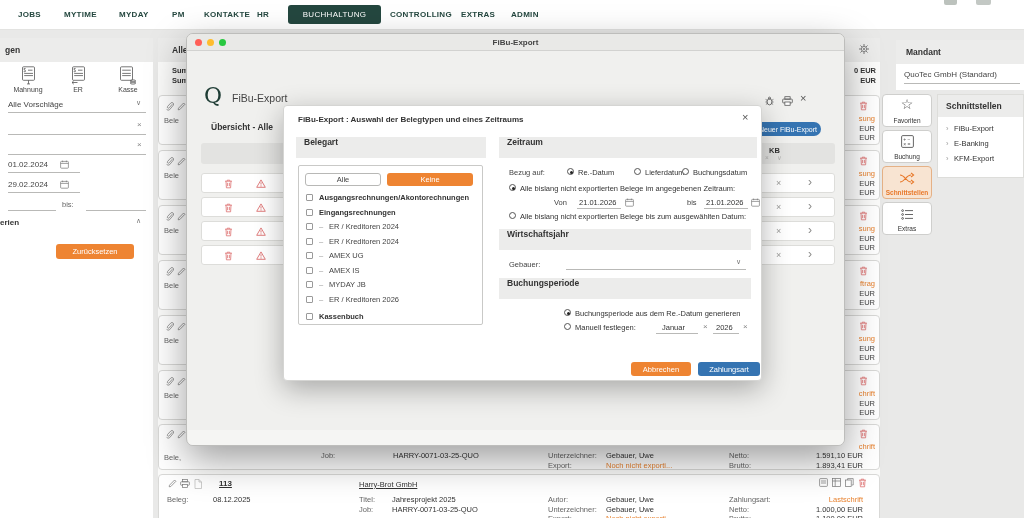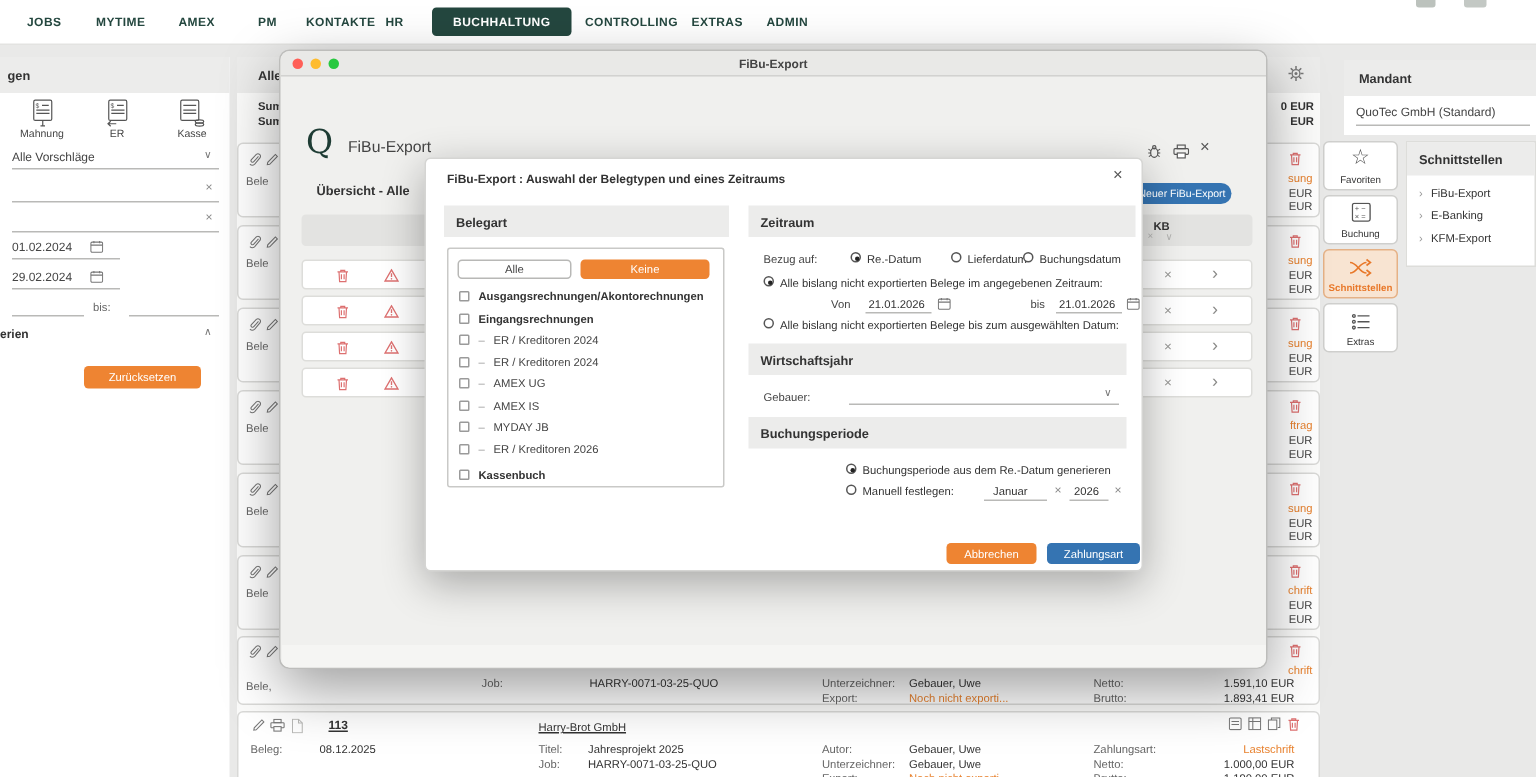--- a/index.html
+++ b/index.html
@@ -7,54 +7,54 @@
   body { font-family:"Liberation Sans", sans-serif; }
   #app { position:relative; width:1024px; height:518px; background:#e9e9e8; overflow:hidden; font-size:7.5px; color:#333; }
   .abs { position:absolute; }
   .b { font-weight:bold; }.t7{font-size:7px}.t75{font-size:7.5px}.t8{font-size:8px}.t85{font-size:8.5px}.t10{font-size:10.5px}
   .gray{color:#666}.dgray{color:#444}.lgray{color:#999}
   .otext{color:#e8822f}
   .redic{color:#dd7070}
   .icg{color:#777}
   .navbar { position:absolute; left:0; top:0; width:1024px; height:30px; background:#fff; border-bottom:1px solid #e3e3e1; }
   .nav-item { position:absolute; top:10px; font-size:8px; font-weight:bold; color:#24473f; letter-spacing:.3px; cursor:default; }
-  .nav-pill { position:absolute; top:5px; height:19px; background:#24473f; color:#fff; border-radius:3px; display:flex; align-items:center; justify-content:center; font-size:8px; font-weight:bold; letter-spacing:.3px; }
+  .nav-pill { position:absolute; top:5px; height:19px; background:#24473f; color:#fff; border-radius:3px; display:flex; align-items:center; justify-content:center; font-size:8px; font-weight:normal; letter-spacing:.3px; }
   .ghead { position:absolute; background:#ececeb; color:#333; font-weight:bold; font-size:8.5px; display:flex; align-items:center; }
   .panel { position:absolute; background:#fbfbfa; }
   .card { position:absolute; background:#fff; border:1px solid #d9d9d7; border-radius:4px; }
   .uline { position:absolute; border-bottom:1px solid #b9b9b7; }
   .rightblk { position:absolute; text-align:right; }
   .btn-o { position:absolute; background:#ee8432; color:#fff; border-radius:3px; display:flex; align-items:center; justify-content:center; font-size:7.5px; }
   .btn-b { position:absolute; background:#3574b2; color:#fff; border-radius:3px; display:flex; align-items:center; justify-content:center; font-size:7.5px; }
   .btn-w { position:absolute; background:#fff; border:1px solid #b8b8b6; color:#444; border-radius:3px; display:flex; align-items:center; justify-content:center; font-size:7.5px; }
   .radio { position:absolute; width:7px; height:7px; border:1px solid #555; border-radius:50%; background:#fff; }
   .radio.on::after { content:""; position:absolute; left:1.5px; top:1.5px; width:3px; height:3px; border-radius:50%; background:#222; }
   .cb { position:absolute; width:6.5px; height:6.5px; border:1px solid #9a9a9a; border-radius:1px; background:#fff; }
   .popup { position:absolute; left:186px; top:33px; width:659px; height:413px; background:#f0f0ee; border:1px solid #bdbdbb; border-radius:7px; box-shadow:0 14px 38px rgba(0,0,0,.38); overflow:hidden; z-index:10; }
   .titlebar { position:absolute; left:0; top:0; width:100%; height:17px; background:#e9e9e7; border-bottom:1px solid #d2d2d0; }
   .tl { position:absolute; top:5px; width:7px; height:7px; border-radius:50%; }
   .urlbar { position:absolute; left:0; top:17px; width:100%; height:18px; background:#f6f6f4; border-bottom:1px solid #dadad8; }
   .urlfield { position:absolute; left:18px; top:3px; width:630px; height:12px; background:#e7ecf7; border-radius:3px; font-size:7.5px; color:#333; line-height:12px; padding-left:5px; white-space:nowrap; overflow:hidden; }
   .modal { position:absolute; left:283px; top:105px; width:479px; height:276px; background:#fff; border:1px solid #d5d5d3; border-radius:4px; box-shadow:0 8px 28px rgba(0,0,0,.3); z-index:20; }
-  .mhead { position:absolute; background:#ececeb; font-weight:bold; font-size:8.5px; color:#333; display:flex; align-items:center; padding-left:8px; }
+  .mhead { position:absolute; background:#ececeb; font-weight:bold; font-size:8.5px; color:#333; display:flex; padding-left:8px; }
   .sbtn { position:absolute; left:882px; width:50px; height:33px; background:#fff; border:1px solid #cfcfcd; border-radius:4px; text-align:center; color:#555; }
   .sbtn .cap { position:absolute; left:0; right:0; bottom:2px; font-size:6.5px; color:#333; }
   .sbtn.active { background:#f8e4d2; border-color:#e5b186; color:#e8782a; }
   .sbtn.active .cap { color:#e8782a; font-weight:bold; }
   .i { display:block; }
 </style>
 </head>
 <body>
 
 <div id="app">
 
   <div class="navbar">
     <span class="nav-item" style="left:18px">JOBS</span>
     <span class="nav-item" style="left:64px">MYTIME</span>
-    <span class="nav-item" style="left:119px">AMEX</span>
+    <span class="nav-item" style="left:119px">MYDAY</span>
     <span class="nav-item" style="left:172px">PM</span>
     <span class="nav-item" style="left:204px">KONTAKTE</span>
     <span class="nav-item" style="left:257px">HR</span>
     <span class="nav-pill" style="left:288px;width:93px">BUCHHALTUNG</span>
     <span class="nav-item" style="left:390px">CONTROLLING</span>
     <span class="nav-item" style="left:461px">EXTRAS</span>
     <span class="nav-item" style="left:511px">ADMIN</span>
     <span class="abs" style="left:944px;top:-2px;width:13px;height:7px;background:#bcc2bd;border-radius:2px"></span>
     <span class="abs" style="left:976px;top:-2px;width:15px;height:7px;background:#c3c8c4;border-radius:2px"></span>
   </div>

